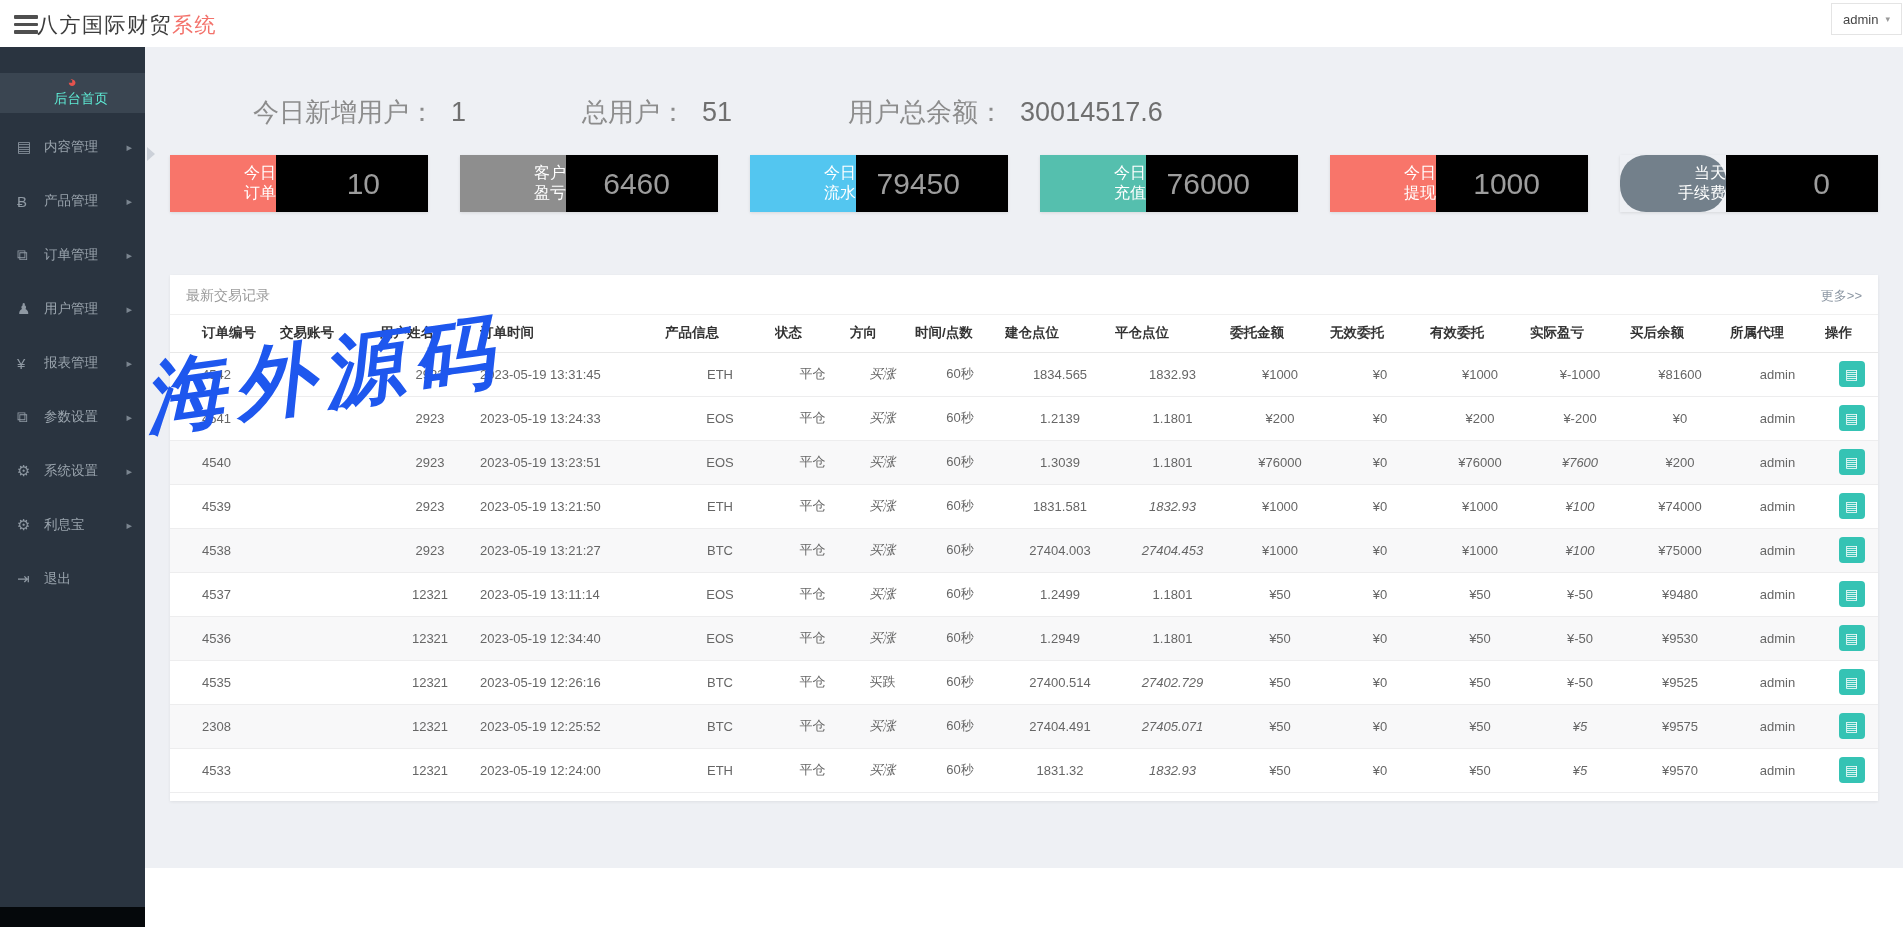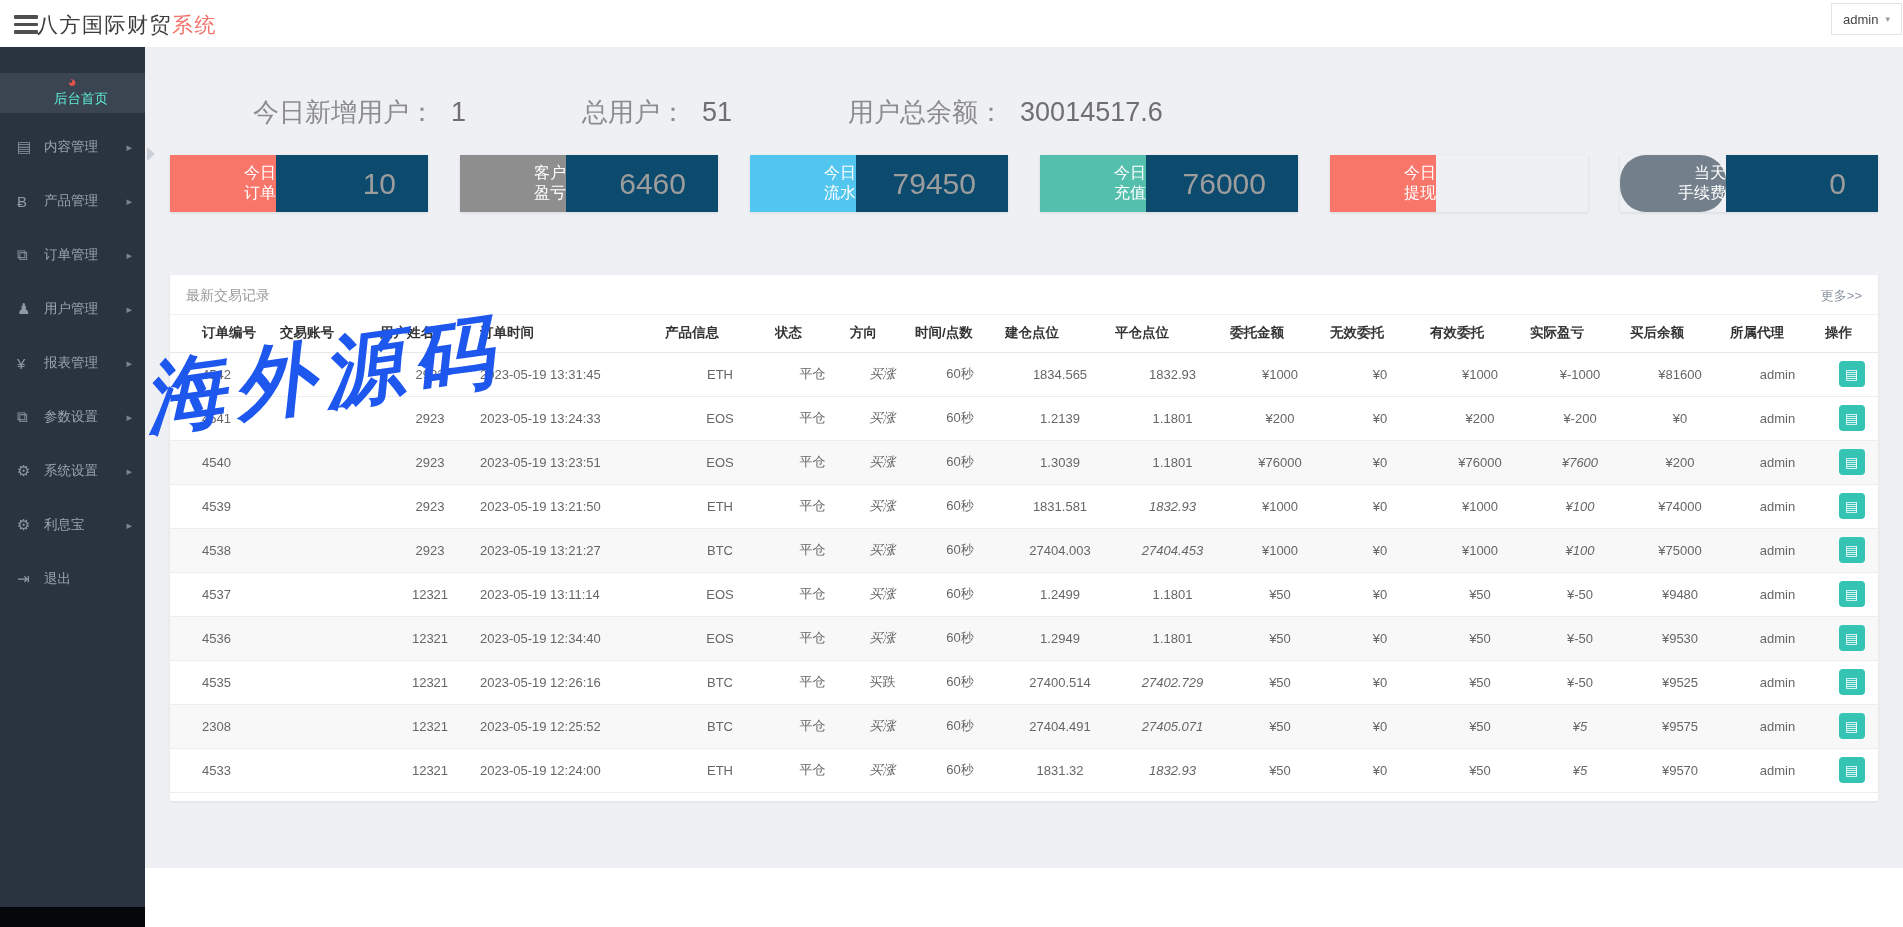--- a/index.html
+++ b/index.html
@@ -44,22 +44,22 @@
 
   .stats { position: absolute; left: 60px; top: 48px; display: flex; align-items: baseline; gap: 68px; }
   .stat { display: flex; align-items: baseline; }
   .stat-label { font-size: 26px; color: #8c8c8c; margin-left: 48px; }
   .stat-value { font-size: 27px; color: #6f6f6f; margin-left: 16px; }
 
   .cards { position: absolute; left: 25px; top: 108px; width: 1708px; display: flex; gap: 32px; }
   .card { flex: 1; height: 57px; display: flex; box-shadow: 0 1px 3px rgba(0,0,0,.10); cursor: pointer; }
   .card-label { width: 106px; display: flex; flex-direction: column; align-items: flex-end; justify-content: center;
                 color: #fff; font-size: 16px; line-height: 20px; font-family: Liberation Mono, monospace; }
-  .card-value { flex: 1; background: #0c4a6e; display: flex; align-items: center; justify-content: flex-end;
-                padding-right: 32px; font-size: 30px; color: #9d9d9d; }
+  .card-value { flex: 1; background: #000000; display: flex; align-items: center; justify-content: flex-end;
+                padding-right: 48px; font-size: 30px; color: #9d9d9d; }
 
   
   .panel { position: absolute; left: 25px; top: 228px; width: 1708px; height: 526px; background: #fff;
            box-shadow: 0 1px 3px rgba(0,0,0,.07); }
   .panel-head { position: relative; height: 40px; border-bottom: 1px solid #f0f0f0; padding-left: 12px; }
   .panel-title { position: absolute; left: 16px; top: 12px; font-size: 14px; color: #9a9a9a; }
   .panel-more { position: absolute; right: 16px; top: 12px; font-size: 13px; color: #8c97a3; cursor: pointer; text-decoration: none; }
 
   table.trades { width: 100%; border-collapse: collapse; table-layout: fixed; }
   .trades thead th { height: 37px; font-size: 13.5px; font-weight: bold; color: #333; text-align: left;
@@ -203,20 +203,21 @@
       <span>今日</span>
       <span>充值</span>
     </div>
     <div class="card-value">76000</div>
   </div>
         <div class="card">
     <div class="card-label" style="background: rgb(248, 117, 106);">
       <span>今日</span>
       <span>提现</span>
     </div>
+    <div class="card-value">1000</div>
   </div>
         <div class="card">
     <div class="card-label" style="background: rgb(115, 128, 139); border-radius: 26px;">
       <span>当天</span>
       <span>手续费</span>
     </div>
     <div class="card-value">0</div>
   </div>
       </div>
 

